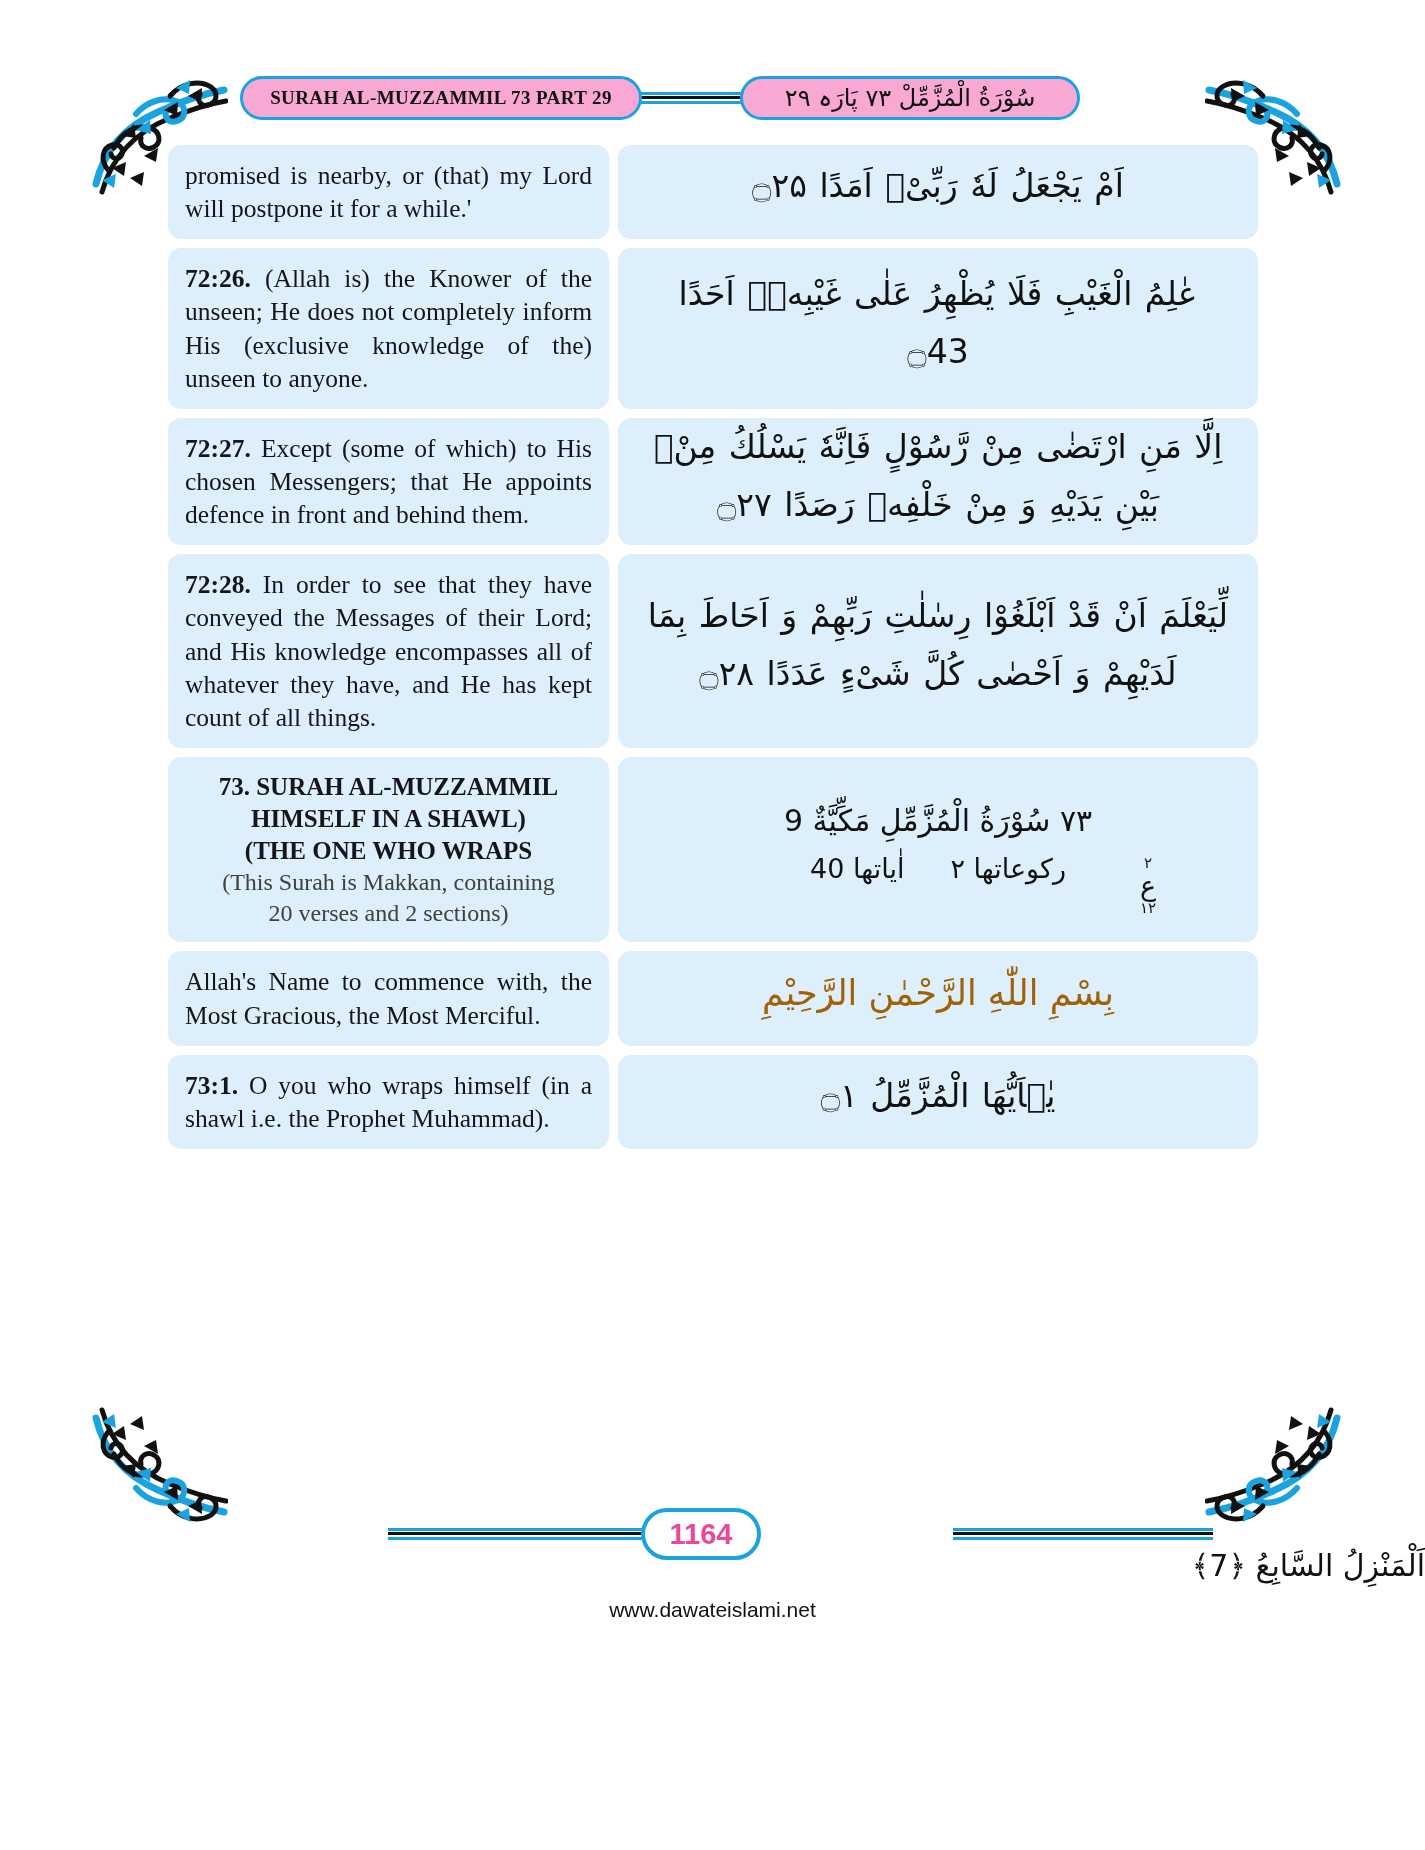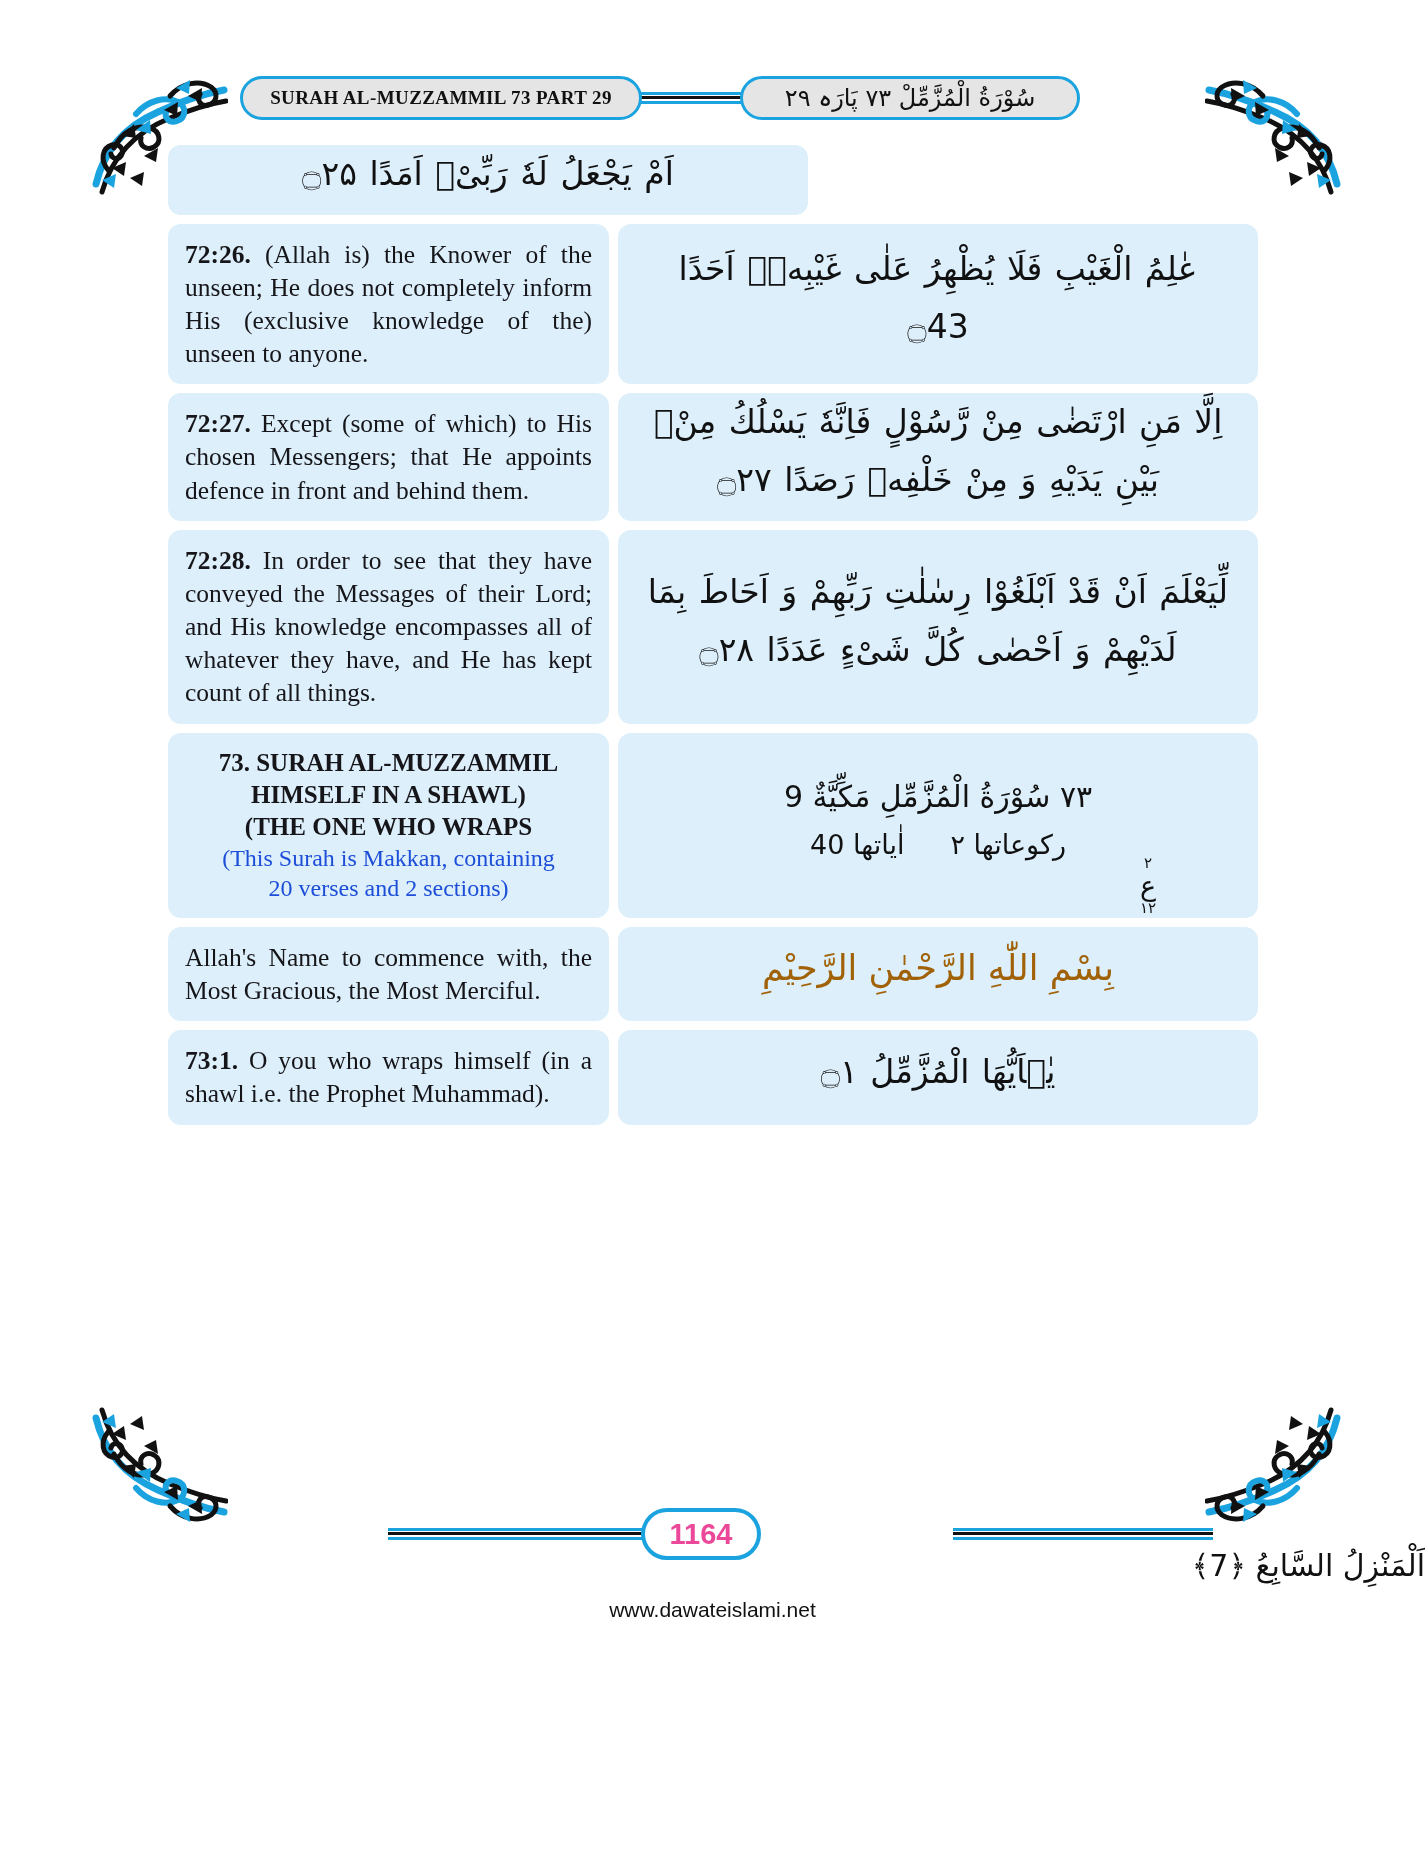--- a/index.html
+++ b/index.html
@@ -62,21 +62,21 @@
     left: 150px;
     top: 0px;
     width: 950px;
     height: 76px;
     background: #ffffff;
   }
   .hdr-pill {
     position: absolute;
     top: 14px;
     height: 44px;
-    background: #e5e5e5;
+    background: #f9a8d4;
     border: 3px solid #1ba3e0;
     border-radius: 24px;
     display: flex;
     align-items: center;
     justify-content: center;
     box-sizing: border-box;
   }
   .hdr-pill-left {
     left: 152px;
     width: 402px;
@@ -194,21 +194,21 @@
     font-weight: bold;
     font-size: 25px;
     line-height: 1.28;
     color: #16161a;
     text-align: center;
   }
   .surah-sub {
     font-family: "Liberation Serif", serif;
     font-size: 24px;
     line-height: 1.28;
-    color: #1d4ed8;
+    color: #404040;
     text-align: center;
   }
   .ar-surah-line1 {
     font-family: "DejaVu Sans", sans-serif;
     direction: rtl;
     font-size: 30px;
     text-align: center;
     color: #111111;
     line-height: 1.7;
   }
@@ -443,20 +443,23 @@
       <path d="M58 78 L 72 68 L 73 82 Z"></path>
         <path d="M98 36 L 112 28 L 111 42 Z"></path>
       <path d="M24 128 L 38 122 L 36 136 Z"></path>
     </g>
   </svg>
 </div>
 
 <div class="content">
 
   <div class="verse-row">
+    <div class="cell cell-en">
+      <div class="en-text">promised is nearby, or (that) my Lord will postpone it for a while.'</div>
+    </div>
     <div class="cell cell-ar">
       <div class="ar-text">اَمْ يَجْعَلُ لَهٗ رَبِّیْۤ اَمَدًا ۝۲۵</div>
     </div>
   </div>
 
   <div class="verse-row">
     <div class="cell cell-en">
       <div class="en-text"><b>72:26.</b> <span>(Allah is) the Knower of the unseen; He does not completely inform His (exclusive knowledge of the) unseen to anyone.</span></div>
     </div>
     <div class="cell cell-ar">

